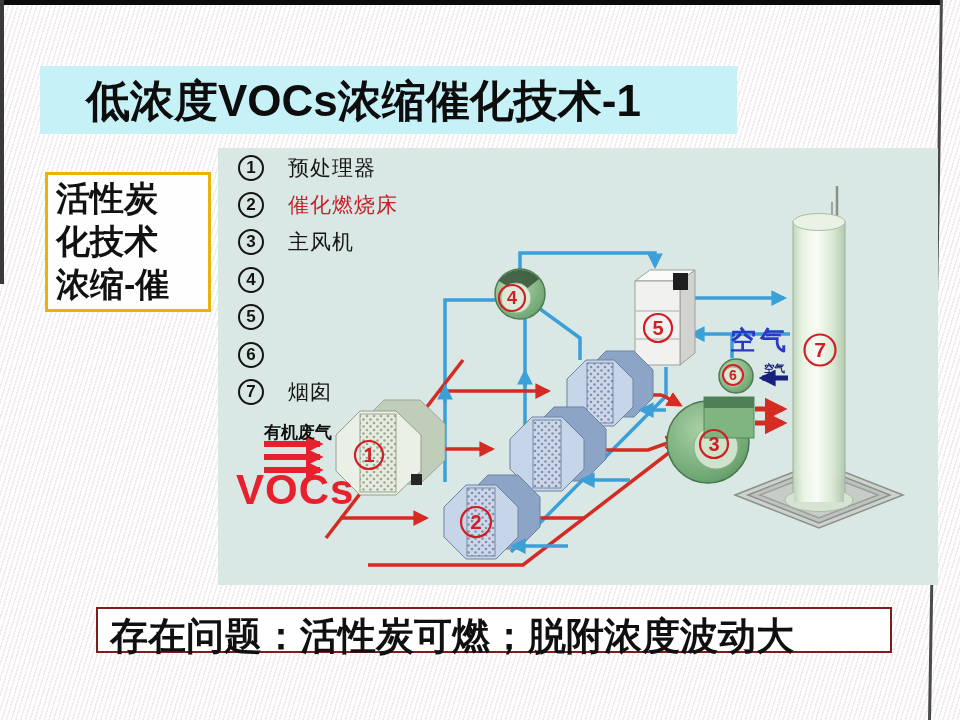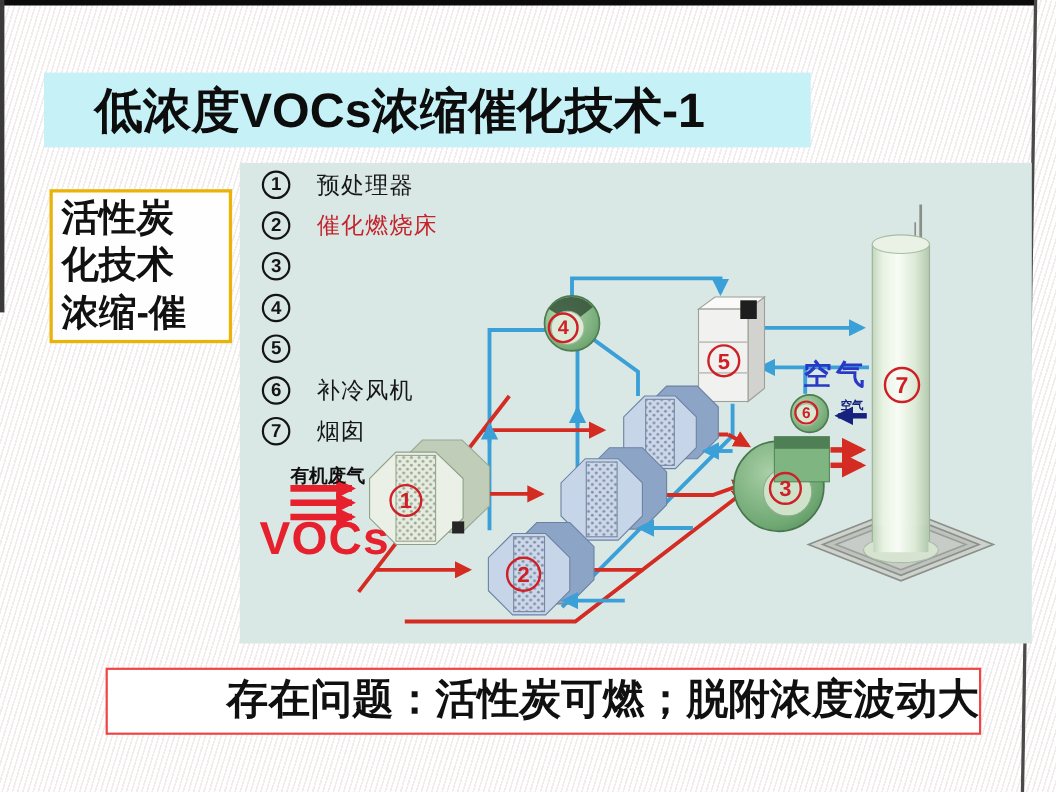--- a/index.html
+++ b/index.html
@@ -19,22 +19,22 @@
     border:3px solid #eab308;padding:2px 0 0 8px;box-sizing:content-box;}
   .side-box .ln{font-size:34px;font-weight:bold;color:#111;line-height:43px;white-space:nowrap;}
   .panel{position:absolute;left:218px;top:148px;width:720px;height:437px;background:#d9e8e4;}
   .panel svg{position:absolute;left:0;top:0;}
   .legend{position:absolute;left:20px;top:1px;z-index:5;}
   .lg-row{height:37.4px;display:flex;align-items:center;gap:12px;}
   .lg-num{width:26px;height:26px;border:2.5px solid #141414;border-radius:50%;box-sizing:border-box;
     display:flex;align-items:center;justify-content:center;font-size:17px;font-weight:bold;color:#141414;background:transparent;}
   .lg-label{font-size:21px;font-weight:normal;color:#161616;letter-spacing:1px;white-space:nowrap;margin-left:12px;}
   .red .lg-label{color:#c4232b;}
-  .problem-box{position:absolute;left:96px;top:607px;width:796px;height:61px;background:#ffffff;
-    border:2px solid #ef4444;box-sizing:border-box;text-align:right;}
+  .problem-box{position:absolute;left:96px;top:607px;width:796px;height:46px;background:#ffffff;
+    border:2px solid #7f1d1d;box-sizing:border-box;}
   .problem-box .p{display:block;padding-left:12px;line-height:55px;font-size:38px;font-weight:bold;color:#101010;white-space:nowrap;}
 </style>
 </head>
 <body>
 
 <div class="top-bar"></div>
 <div class="left-bar"></div>
 <div class="right-line"></div>
 
 <div class="title-bar">
@@ -226,30 +226,30 @@
     <div class="lg-row">
       <span class="lg-num">1</span>
       <span class="lg-label">预处理器</span>
     </div>
     <div class="lg-row red">
       <span class="lg-num">2</span>
       <span class="lg-label">催化燃烧床</span>
     </div>
     <div class="lg-row">
       <span class="lg-num">3</span>
+      <span class="lg-label">主风机</span>
     </div>
     <div class="lg-row">
       <span class="lg-num">4</span>
     </div>
     <div class="lg-row red">
       <span class="lg-num">5</span>
     </div>
     <div class="lg-row">
       <span class="lg-num">6</span>
-      <span class="lg-label">补冷风机</span>
     </div>
     <div class="lg-row">
       <span class="lg-num">7</span>
       <span class="lg-label">烟囱</span>
     </div>
   </div>
 </div>
 
 <div class="problem-box">
   <span class="p">存在问题：活性炭可燃；脱附浓度波动大</span>

